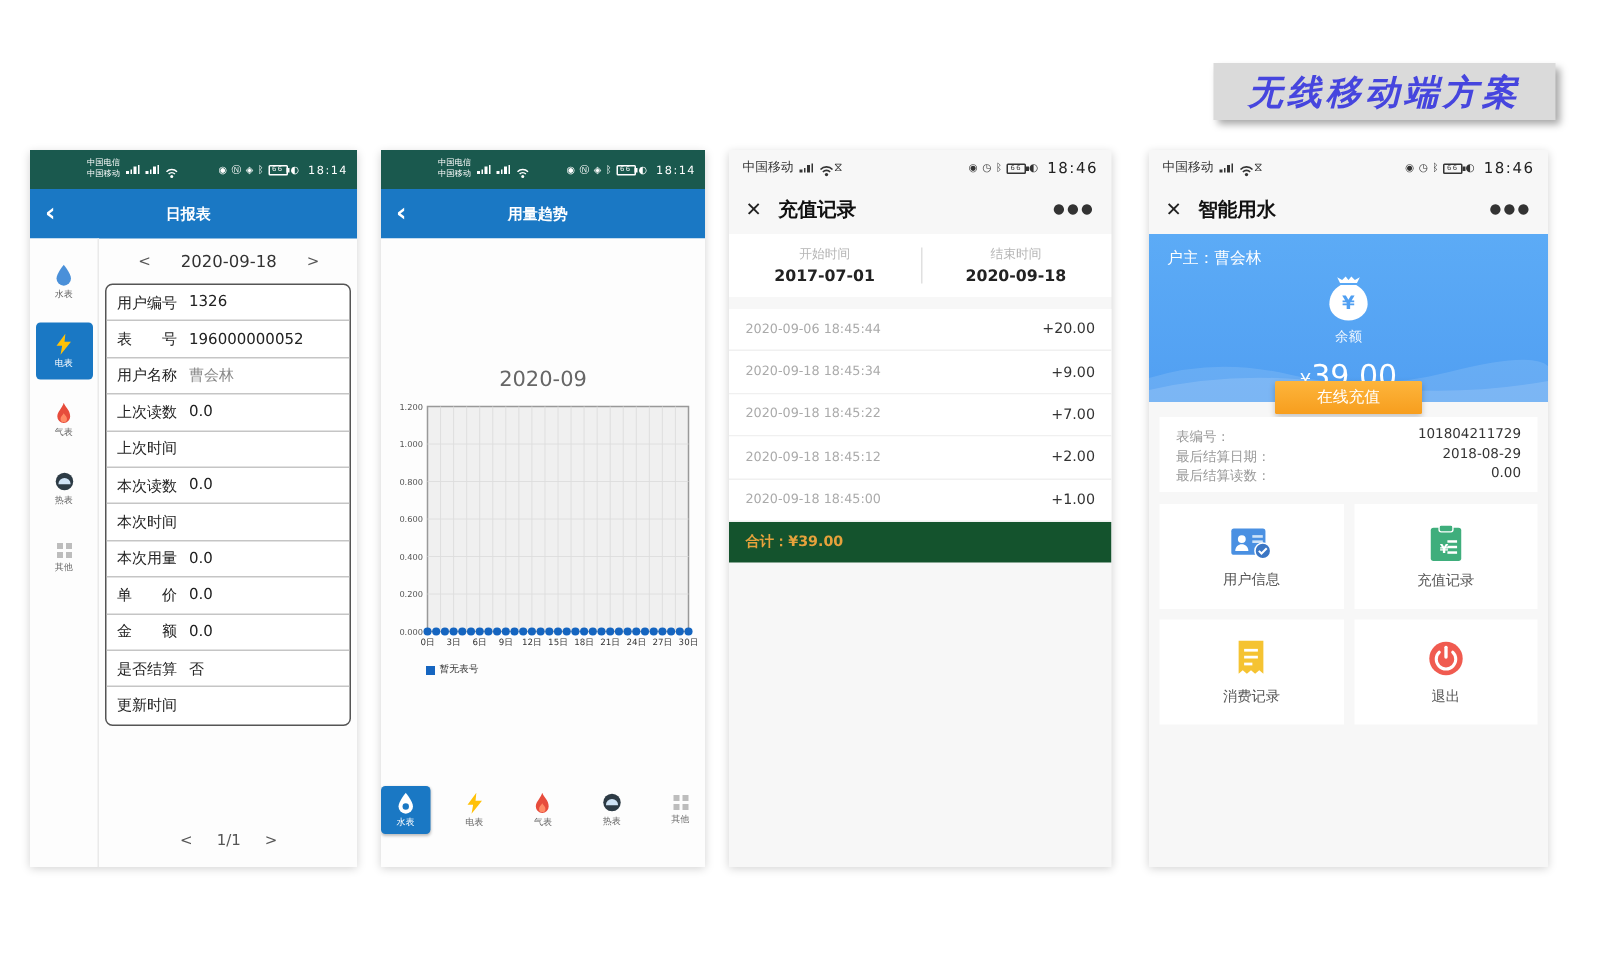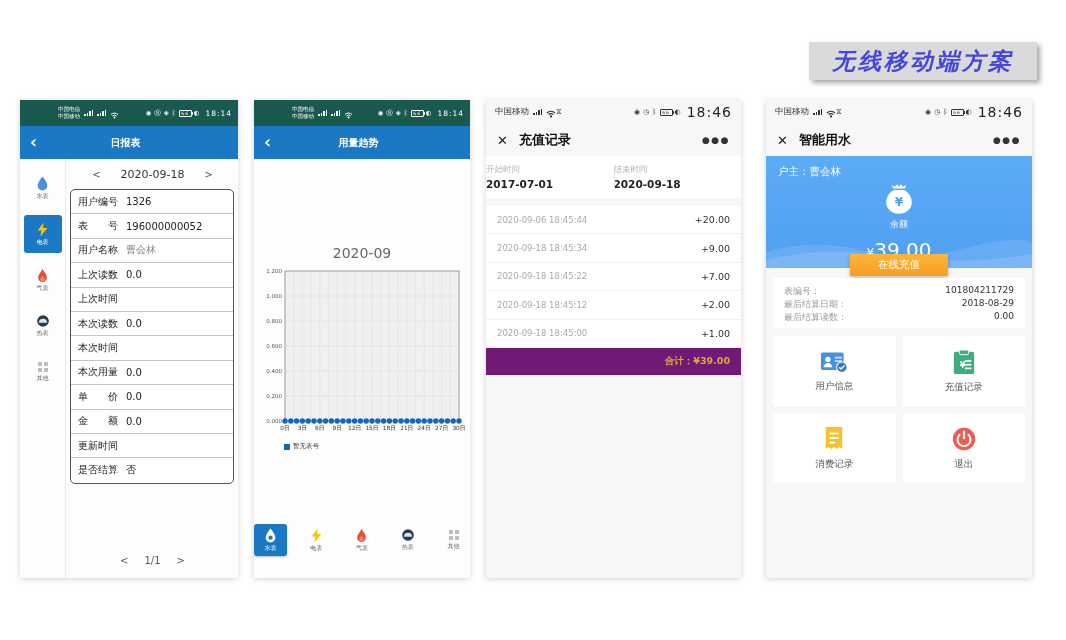--- a/index.html
+++ b/index.html
@@ -66,38 +66,38 @@
   .tab.selected { background:#1a78c4; box-shadow:0 1px 2px rgba(0,0,0,0.25); }
   .tab.selected .lbl { color:#fff; }
 
   
   .statusbar-light { height:24px; display:flex; align-items:center; padding:0 9px; color:#333; }
   .sb-carrier { font-size:8.5px; }
   .sig.dark i { background:#333; }
   .sb-icons.dark { color:#333; font-size:7px; }
   .batt.dark { border-color:#333; color:#333; }
   .batt.dark:after { background:#333; }
-  .sb-time.dark { font-size:14px; color:#222; }
+  .sb-time.dark { font-size:10px; color:#222; }
 
   .titlebar { height:32px; display:flex; align-items:center; padding:0 11px; gap:11px; }
   .close-x { font-size:13px; color:#222; }
   .page-title { font-size:13px; font-weight:bold; color:#111; }
   .more-dots { margin-left:auto; font-size:9px; letter-spacing:1.5px; color:#333; }
 
   
   .filterbar { background:#fff; display:flex; height:42px; position:relative; }
-  .filter-col { flex:1; display:flex; flex-direction:column; align-items:flex-start; justify-content:center; gap:2px; }
+  .filter-col { flex:1; display:flex; flex-direction:column; align-items:center; justify-content:center; gap:2px; }
   .filter-label { font-size:8.5px; color:#b5b5b5; }
   .filter-value { font-size:10.5px; font-weight:bold; color:#222; }
   .filter-divider { position:absolute; left:50%; top:9px; width:1px; height:24px; background:#e0e0e0; }
   .records { margin-top:8px; background:#fff; }
   .record { height:28.4px; display:flex; align-items:center; padding:0 11px; border-bottom:1px solid #f0f0f0; background:#fff; }
   .r-time { font-size:8.5px; color:#aaaaaa; }
   .r-amt { margin-left:auto; font-size:9.5px; color:#333; }
-  .total-row { height:27px; background:#701a75; display:flex; align-items:center; justify-content:flex-end; padding:0 11px; font-size:9.5px; font-weight:bold; color:#e6a23c; }
+  .total-row { height:27px; background:#14532d; display:flex; align-items:center; padding:0 11px; font-size:9.5px; font-weight:bold; color:#e6a23c; }
 
   
   .balance-card { position:absolute; top:56px; left:0; right:0; height:112px;
     background:linear-gradient(180deg,#5cabf6 0%,#519ff2 100%); color:#fff; }
   .owner-line { position:absolute; left:12px; top:9px; font-size:10.5px; }
   .bag-wrap { position:absolute; top:26px; width:100%; display:flex; justify-content:center; }
   .balance-label { position:absolute; top:62px; width:100%; text-align:center; font-size:9px; color:rgba(255,255,255,0.92); }
   .balance-value { position:absolute; top:82px; width:100%; text-align:center; font-size:20px; }
   .balance-value .yen { font-size:12px; }
   .waves { position:absolute; bottom:0; left:0; width:100%; height:34px; }
@@ -236,26 +236,26 @@
         </div>
       <div class="report-row">
           <span class="lbl">单　　价</span>
           <span class="val">0.0</span>
         </div>
       <div class="report-row">
           <span class="lbl">金　　额</span>
           <span class="val">0.0</span>
         </div>
       <div class="report-row">
+          <span class="lbl">是否结算</span>
+          <span class="val">否</span>
+        </div>
+      <div class="report-row">
           <span class="lbl">更新时间</span>
           <span class="val"></span>
-        </div>
-      <div class="report-row">
-          <span class="lbl">是否结算</span>
-          <span class="val">否</span>
         </div>
     </div>
     <div class="pagination">
       <span>&lt;</span>
       <span>1/1</span>
       <span>&gt;</span>
     </div>
   </div>
 </div>
 

